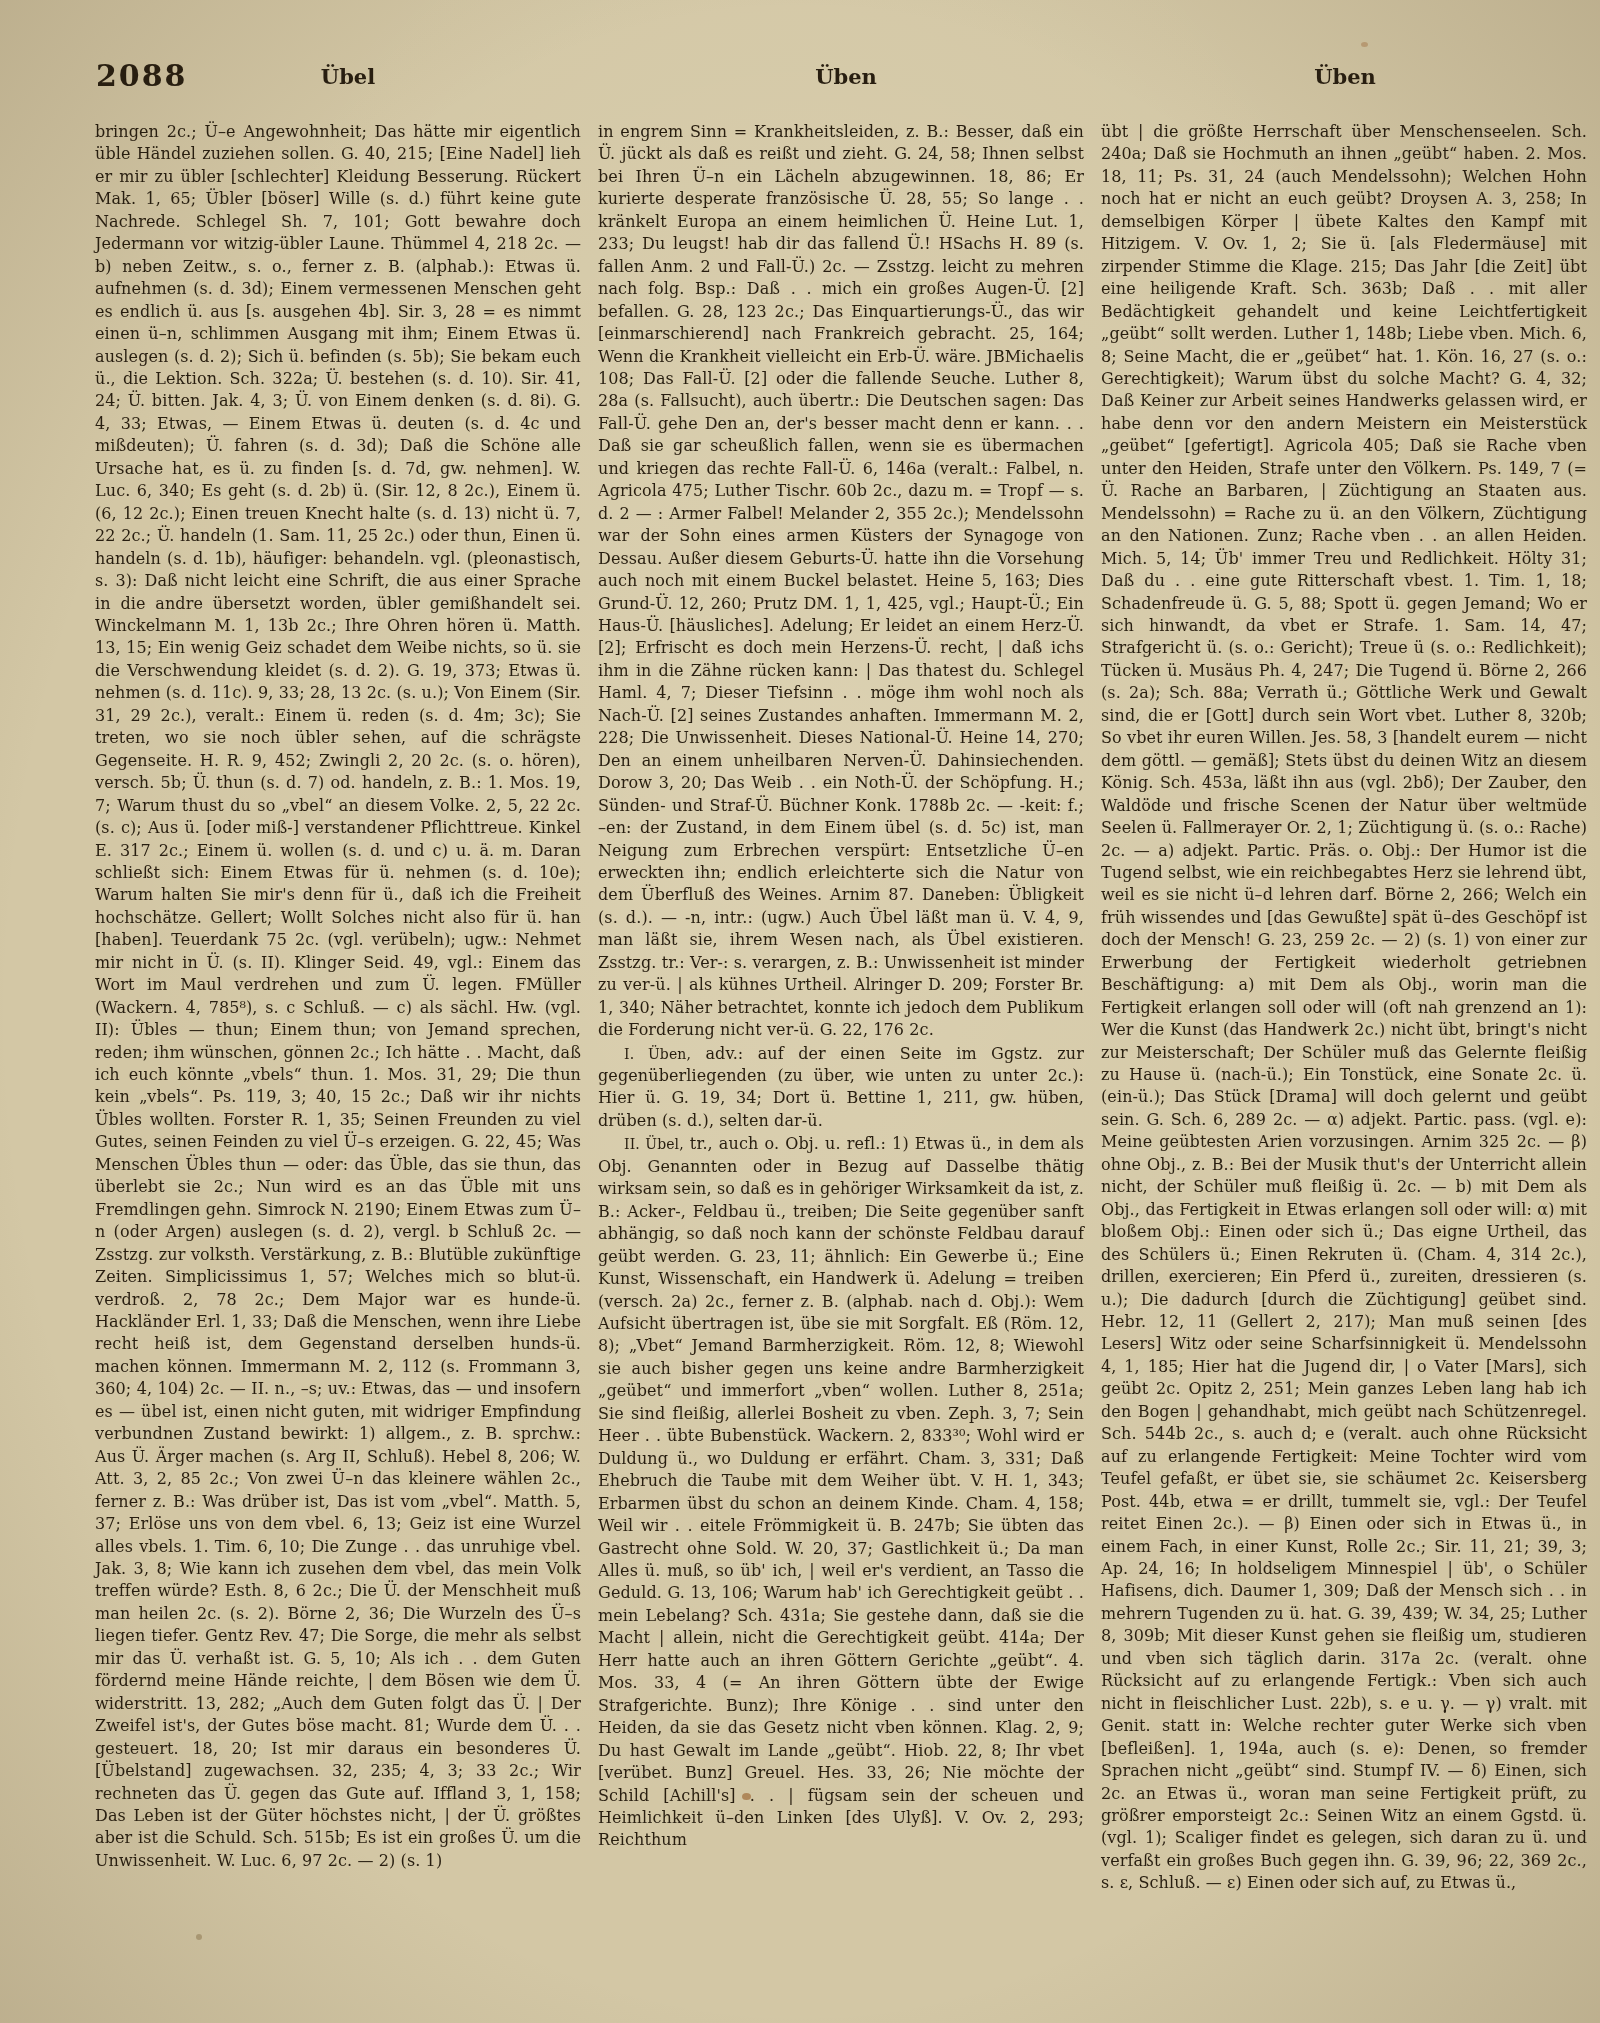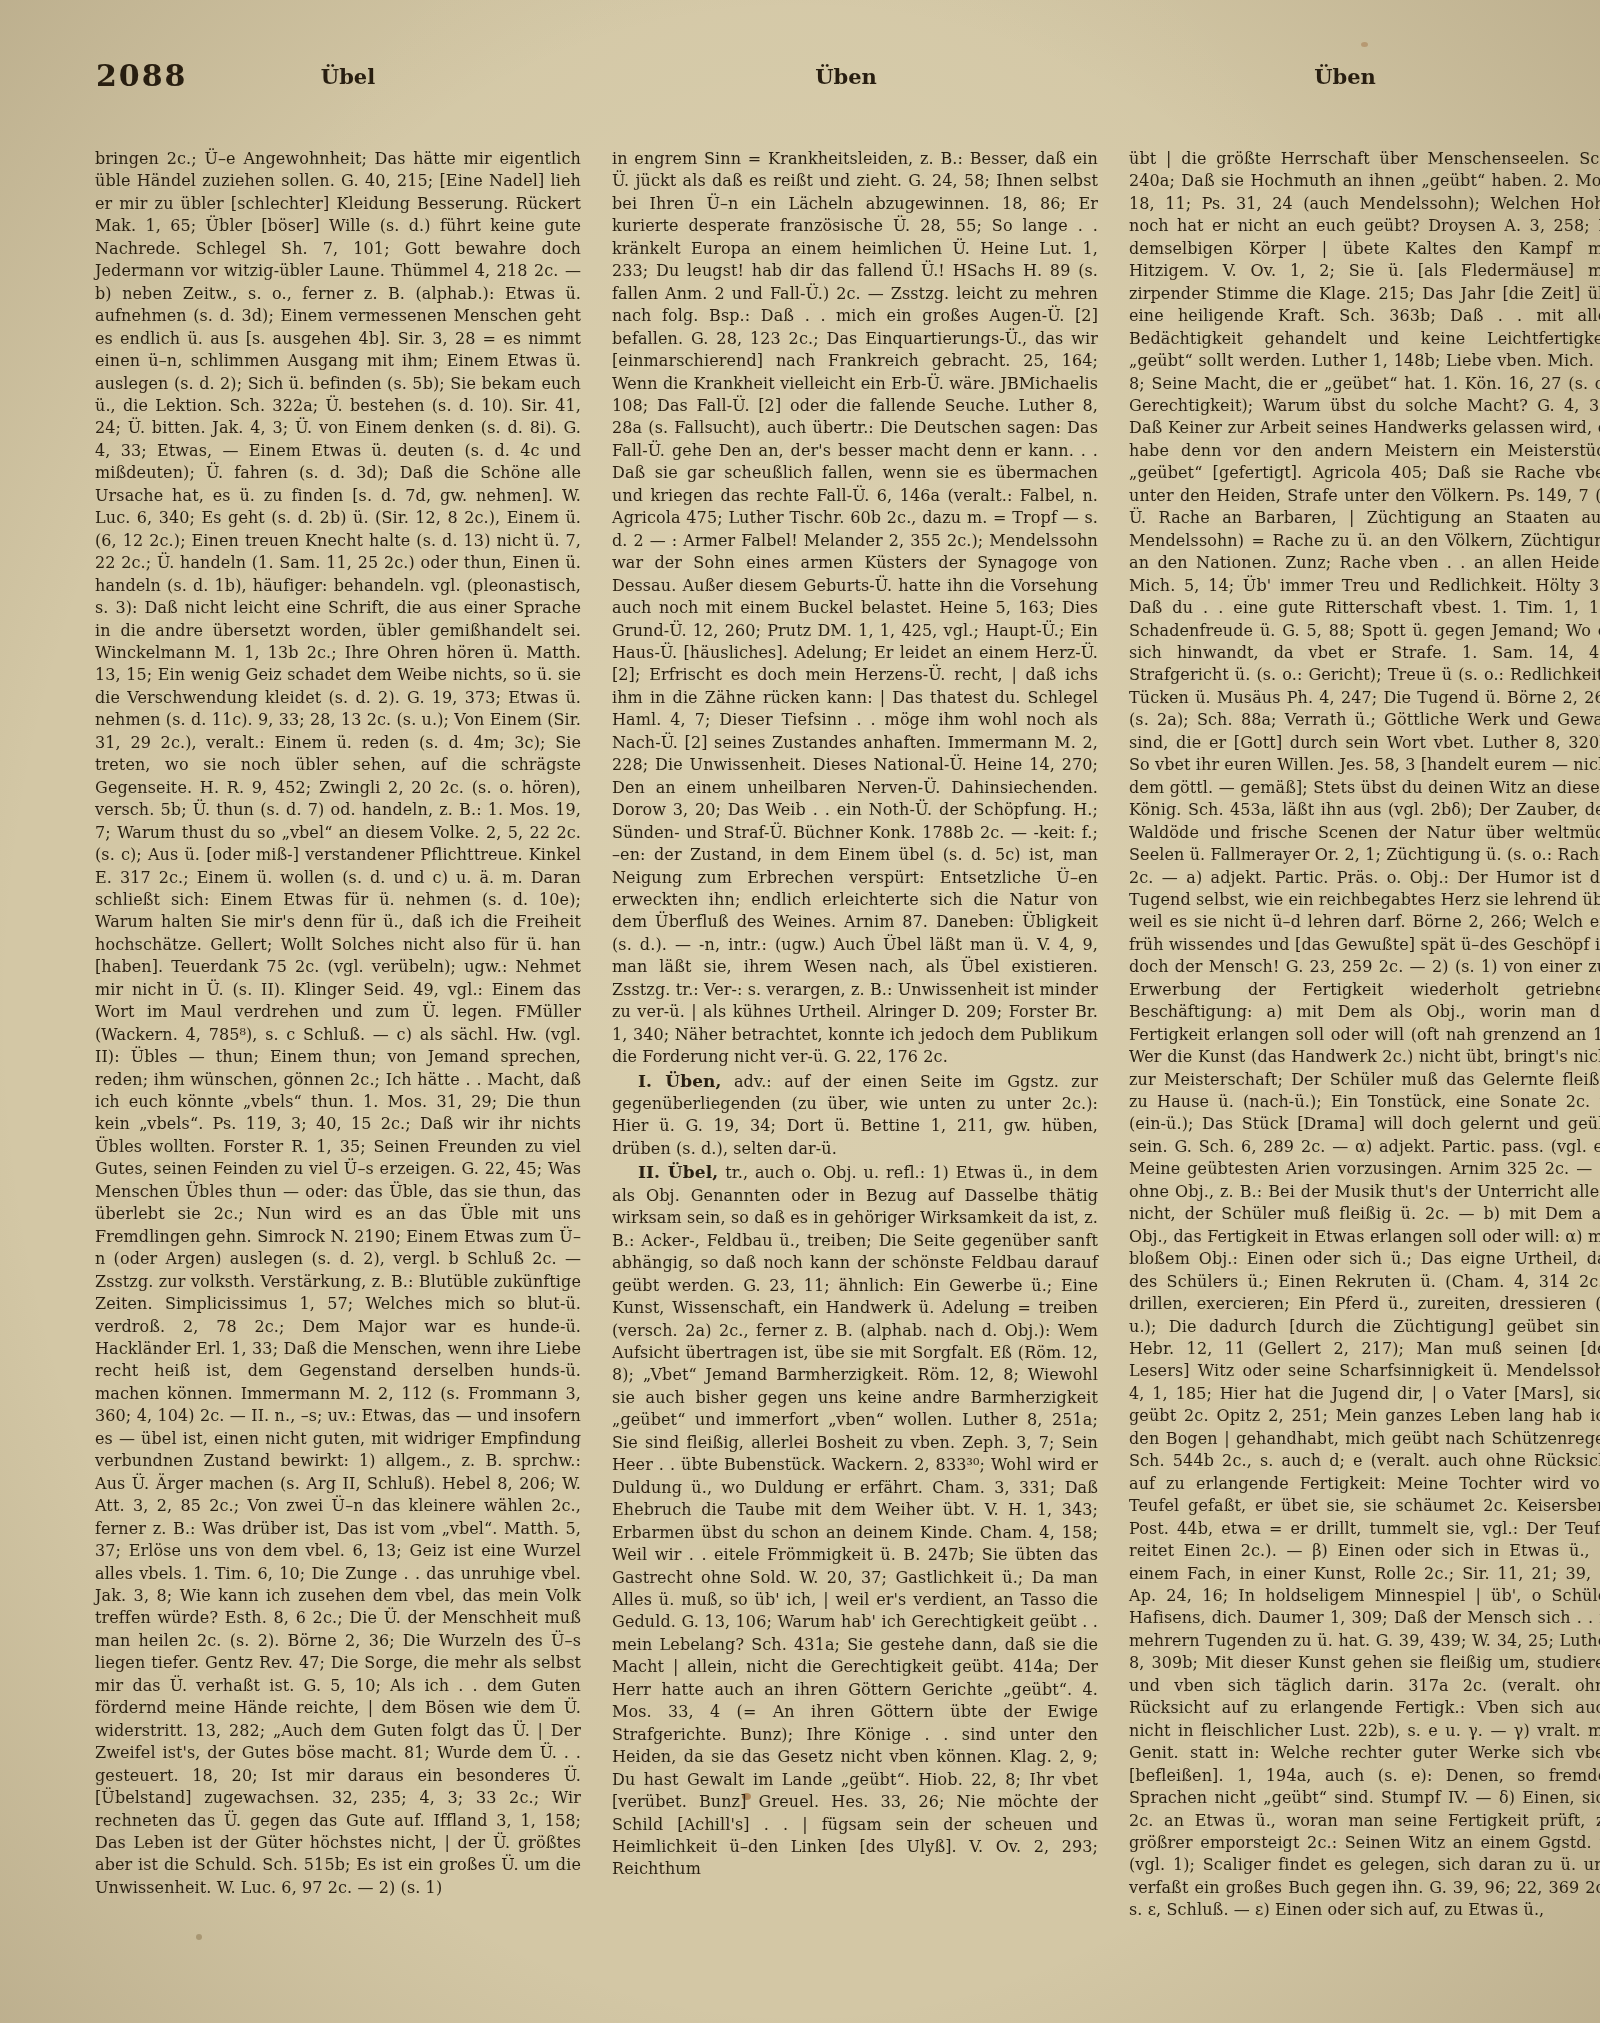--- a/index.html
+++ b/index.html
@@ -51,25 +51,25 @@
     font-size: 21px;
     font-weight: bold;
     text-align: right;
   }
   .head-1 { left: 348px; }
   .head-2 { left: 846px; }
   .head-3 { left: 1345px; }
 
   .columns {
     position: absolute;
-    top: 148px;
+    top: 121px;
     left: 95px;
     width: 1492px;
     display: flex;
-    gap: 31px;
+    gap: 17px;
   }
   .col {
     width: 486px;
     flex: 0 0 486px;
     font-size: 16px;
     line-height: 22.45px;
     text-align: justify;
     letter-spacing: 0.1px;
   }
   .col p {
@@ -77,22 +77,22 @@
     padding: 0;
     hyphens: none;
   }
   .col p.entry {
     text-indent: 26px;
   }
   .col p + p.entry {
     margin-top: 1px;
   }
   .entry-lead {
-    font-weight: bold;
-    font-size: 17px;
+    font-weight: normal;
+    font-size: 14px;
   }
 </style>
 </head>
 <body>
 
 <div class="page">
 
   <div class="stain s1"></div>
   <div class="stain s2"></div>
   <div class="stain s3"></div>

